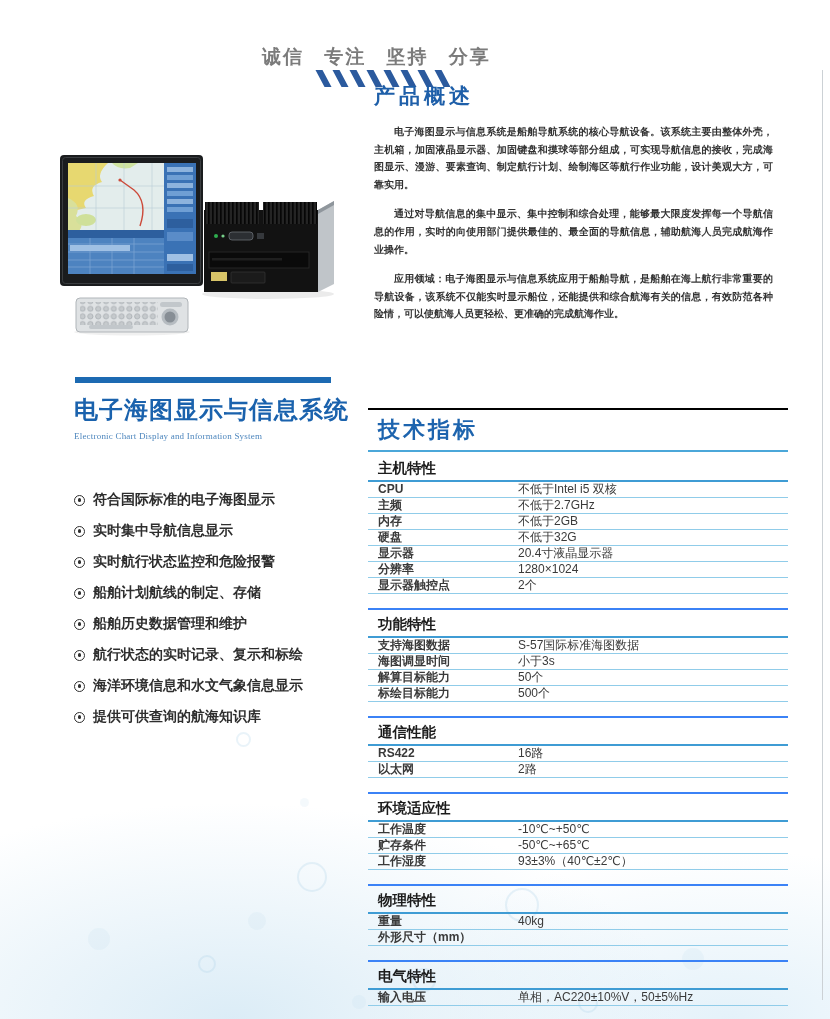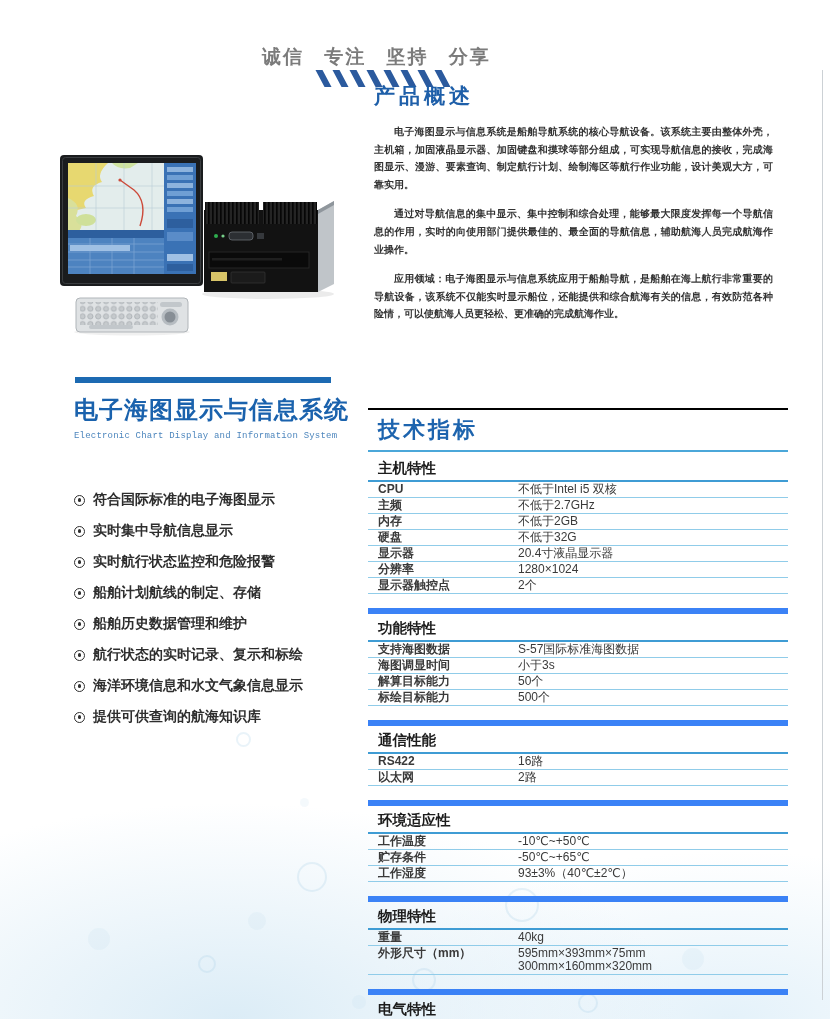--- a/index.html
+++ b/index.html
@@ -35,34 +35,34 @@
     color:#1e5fa9; letter-spacing:4px; margin:0 0 13px 0; }
   .overview p { font-size:10px; font-weight:bold; color:#333; line-height:1.76; text-indent:2em;
     margin:0 0 12px 0; text-align:justify; }
 
   
   .photo { position:absolute; left:56px; top:146px; margin:0; }
   .divider { position:absolute; left:75px; top:377px; width:256px; height:6px; background:#1c6ab2; }
   .prod { position:absolute; left:74px; top:394px; width:270px; }
   .prod h1 { font-family:"Liberation Serif","DejaVu Serif",serif; font-size:24px; font-weight:bold;
     color:#1a62ad; margin:0; letter-spacing:1px; white-space:nowrap; }
-  .prod .sub { font-family:Liberation Mono, monospace; font-size:9px; color:#4d86bd;
+  .prod .sub { font-family:Liberation Serif, serif; font-size:9px; color:#4d86bd;
     margin-top:5px; letter-spacing:0.2px; white-space:nowrap; }
 
   .features { position:absolute; left:74px; top:491px; margin:0; padding:0; list-style:none; width:280px; }
   .features li { display:flex; align-items:center; gap:8px; margin-bottom:13px; font-size:14px; font-weight:bold; color:#2e2e2e; }
   .dot { width:11px; height:11px; border:1.5px solid #2e2e2e; border-radius:50%; position:relative; flex:0 0 auto; box-sizing:border-box; }
   .dot::after { content:""; position:absolute; left:50%; top:50%; width:3.4px; height:3.4px; margin:-1.7px 0 0 -1.7px; background:#2e2e2e; border-radius:50%; }
 
   
   .specs { position:absolute; left:368px; top:408px; width:420px; }
   .specs-head { border-top:2px solid #000000; border-bottom:2px solid #4ba7d9; padding:5px 10px; }
   .specs-head h2 { font-size:22px; font-weight:bold; color:#1d64ae; letter-spacing:3px; margin:0; }
   .group { margin-top:4px; }
-  .group + .group { margin-top:14px; border-top:6px solid #3b82f6; padding-top:2px; }
+  .group + .group { margin-top:14px; border-top:2px solid #3b82f6; padding-top:2px; }
   .gname { font-size:14.5px; font-weight:bold; color:#1c1c1c; padding:3px 10px 2px 10px; border-bottom:2px solid #3f9cd4; }
   .row { display:flex; padding:1px 10px; border-bottom:1px solid #90cce9; font-size:12px; line-height:13px; color:#3a3a3a; align-items:baseline; }
   .row .label { flex:0 0 140px;font-weight:bold; }
   .row .value { flex:1; white-space:pre-wrap; }
 </style>
 </head>
 <body>
 
 <div class="page">
 
@@ -301,21 +301,20 @@
     </div>
 
     <div class="group">
       <div class="gname">物理特性</div>
       <div class="row">
           <span class="label">重量</span>
           <span class="value">40kg</span>
         </div>
       <div class="row">
           <span class="label">外形尺寸（mm）</span>
-          <span class="value">595mm×393mm×75mm    300mm×160mm×320mm</span>
         </div>
     </div>
 
     <div class="group">
       <div class="gname">电气特性</div>
       <div class="row">
           <span class="label">输入电压</span>
           <span class="value">单相，AC220±10%V，50±5%Hz</span>
         </div>
 

